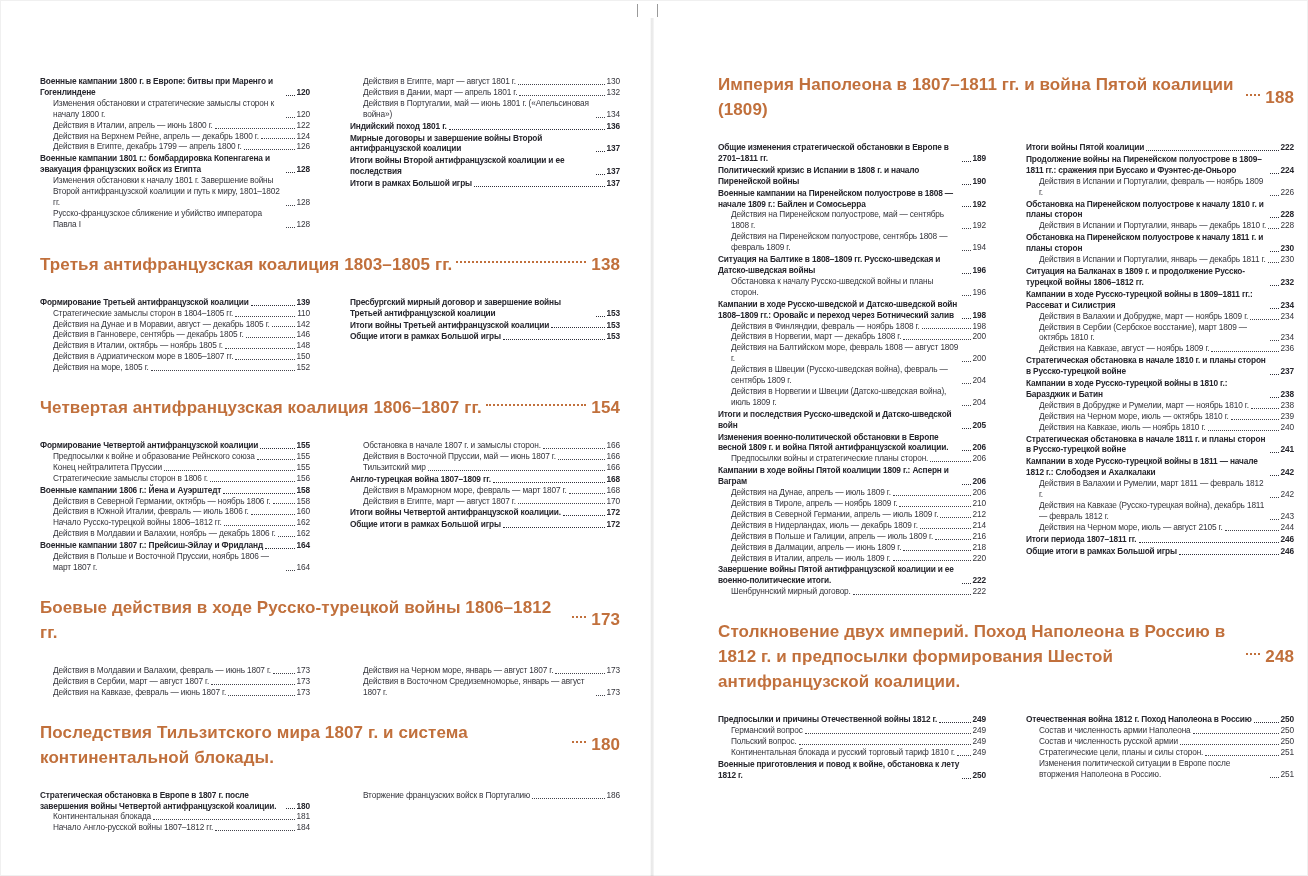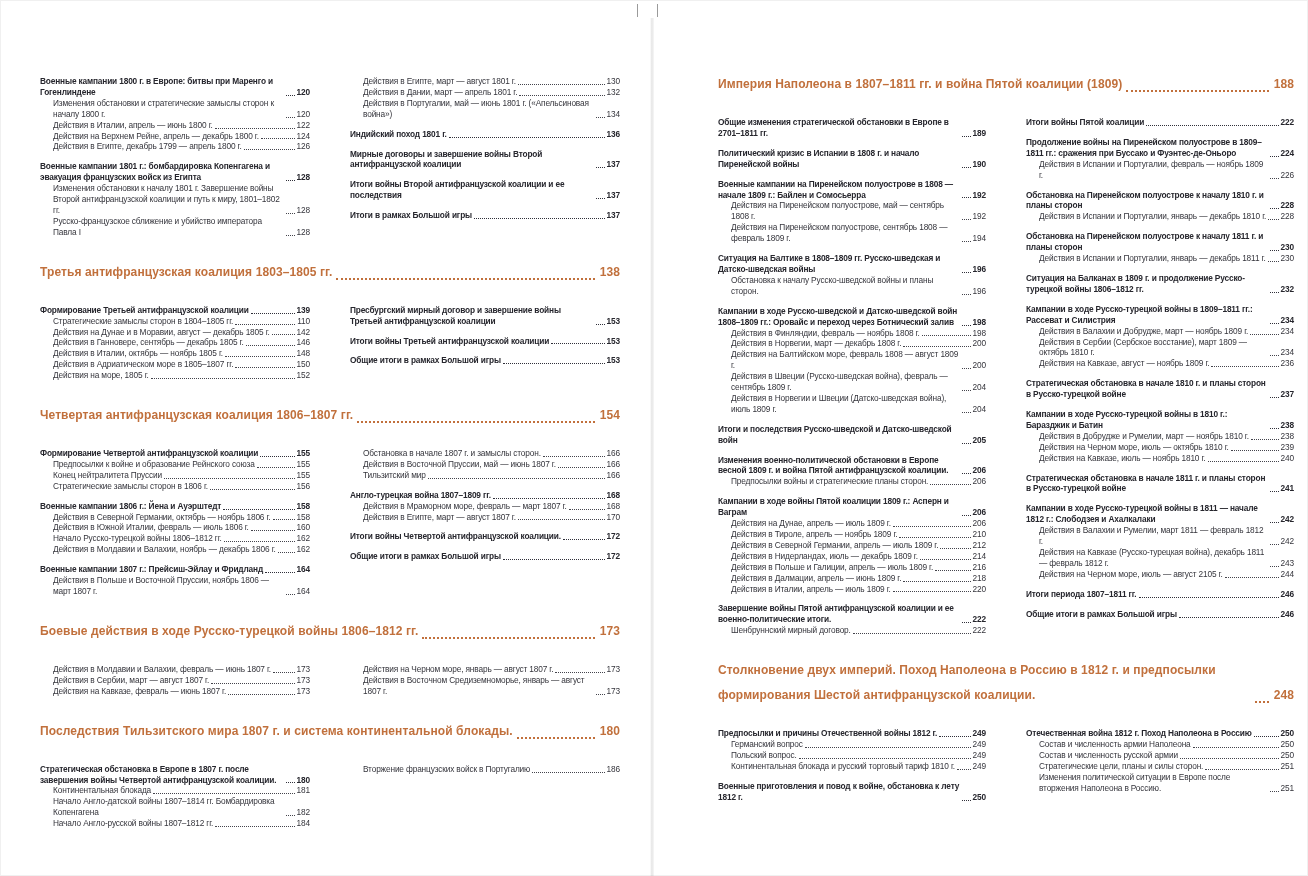--- a/index.html
+++ b/index.html
@@ -18,23 +18,23 @@
   .crop-right { left:657px; }
   .fold {
     position:absolute; left:650px; top:18px; width:4px; height:858px;
     background:linear-gradient(90deg, rgba(0,0,0,0.00), rgba(0,0,0,0.10) 45%, rgba(0,0,0,0.03));
   }
   .page { position:absolute; top:0; height:876px; box-sizing:border-box; }
   .page-left  { left:0;   width:650px; padding:76px 30px 24px 40px; }
   .page-right { left:654px; width:654px; padding:72px 14px 24px 64px; }
 
   .section-heading {
-    display:flex; align-items:flex-end;
+    display:flex; align-items:center;
     color:var(--accent,#c1703c);
-    font-weight:bold; font-size:12px; line-height:25px;
+    font-weight:bold; font-size:17px; line-height:25px;
     letter-spacing:0.1px;
     margin-top:22px;
   }
   .page > .section-heading:first-child { margin-top:0; }
   .section-heading .dots {
     flex:1 0 14px; margin:0 5px 5px 4px;
     border-bottom:2.6px dotted var(--accent,#c1703c);
   }
   .section-heading .pg { flex:none; }
 
@@ -52,21 +52,21 @@
   .entry .txt { flex:0 1 auto; }
   .entry .dots {
     flex:1 0 9px; margin:0 2px 2px 2px;
     border-bottom:1.9px dotted #44444c;
   }
   .entry .pg { flex:none; }
   .entry.bold { font-weight:bold; color:var(--text-bold,#26262d); }
   .entry.bold .dots { border-bottom-color:#30303a; }
   .entry.sub { color:var(--text-sub,#35353c); padding-left:13px; }
   .entry.sub .dots { border-bottom-width:1.6px; }
-  .entry.gap { margin-top:9px; }
+  .entry.gap { margin-top:1px; }
 </style>
 </head>
 <body>
 
 <div class="spread">
   <div class="crop-mark crop-left"></div>
   <div class="crop-mark crop-right"></div>
   <div class="fold"></div>
   <div class="page page-left">
       <div class="cols">
@@ -364,25 +364,20 @@
             <span class="txt">Стратегическая обстановка в Европе в 1807 г. после завершения войны Четвертой антифранцузской коалиции.</span>
             <span class="dots"></span>
             <span class="pg">180</span>
           </div>
           <div class="entry sub">
             <span class="txt">Континентальная блокада</span>
             <span class="dots"></span>
             <span class="pg">181</span>
           </div>
           <div class="entry sub">
-            <span class="txt">Начало Англо-датской войны 1807–1814 гг. Бомбардировка Копенгагена</span>
-            <span class="dots"></span>
-            <span class="pg">182</span>
-          </div>
-          <div class="entry sub">
             <span class="txt">Начало Англо-русской войны 1807–1812 гг.</span>
             <span class="dots"></span>
             <span class="pg">184</span>
           </div>
         </div>
         <div class="col">
           <div class="entry sub">
             <span class="txt">Вторжение французских войск в Португалию</span>
             <span class="dots"></span>
             <span class="pg">186</span>

